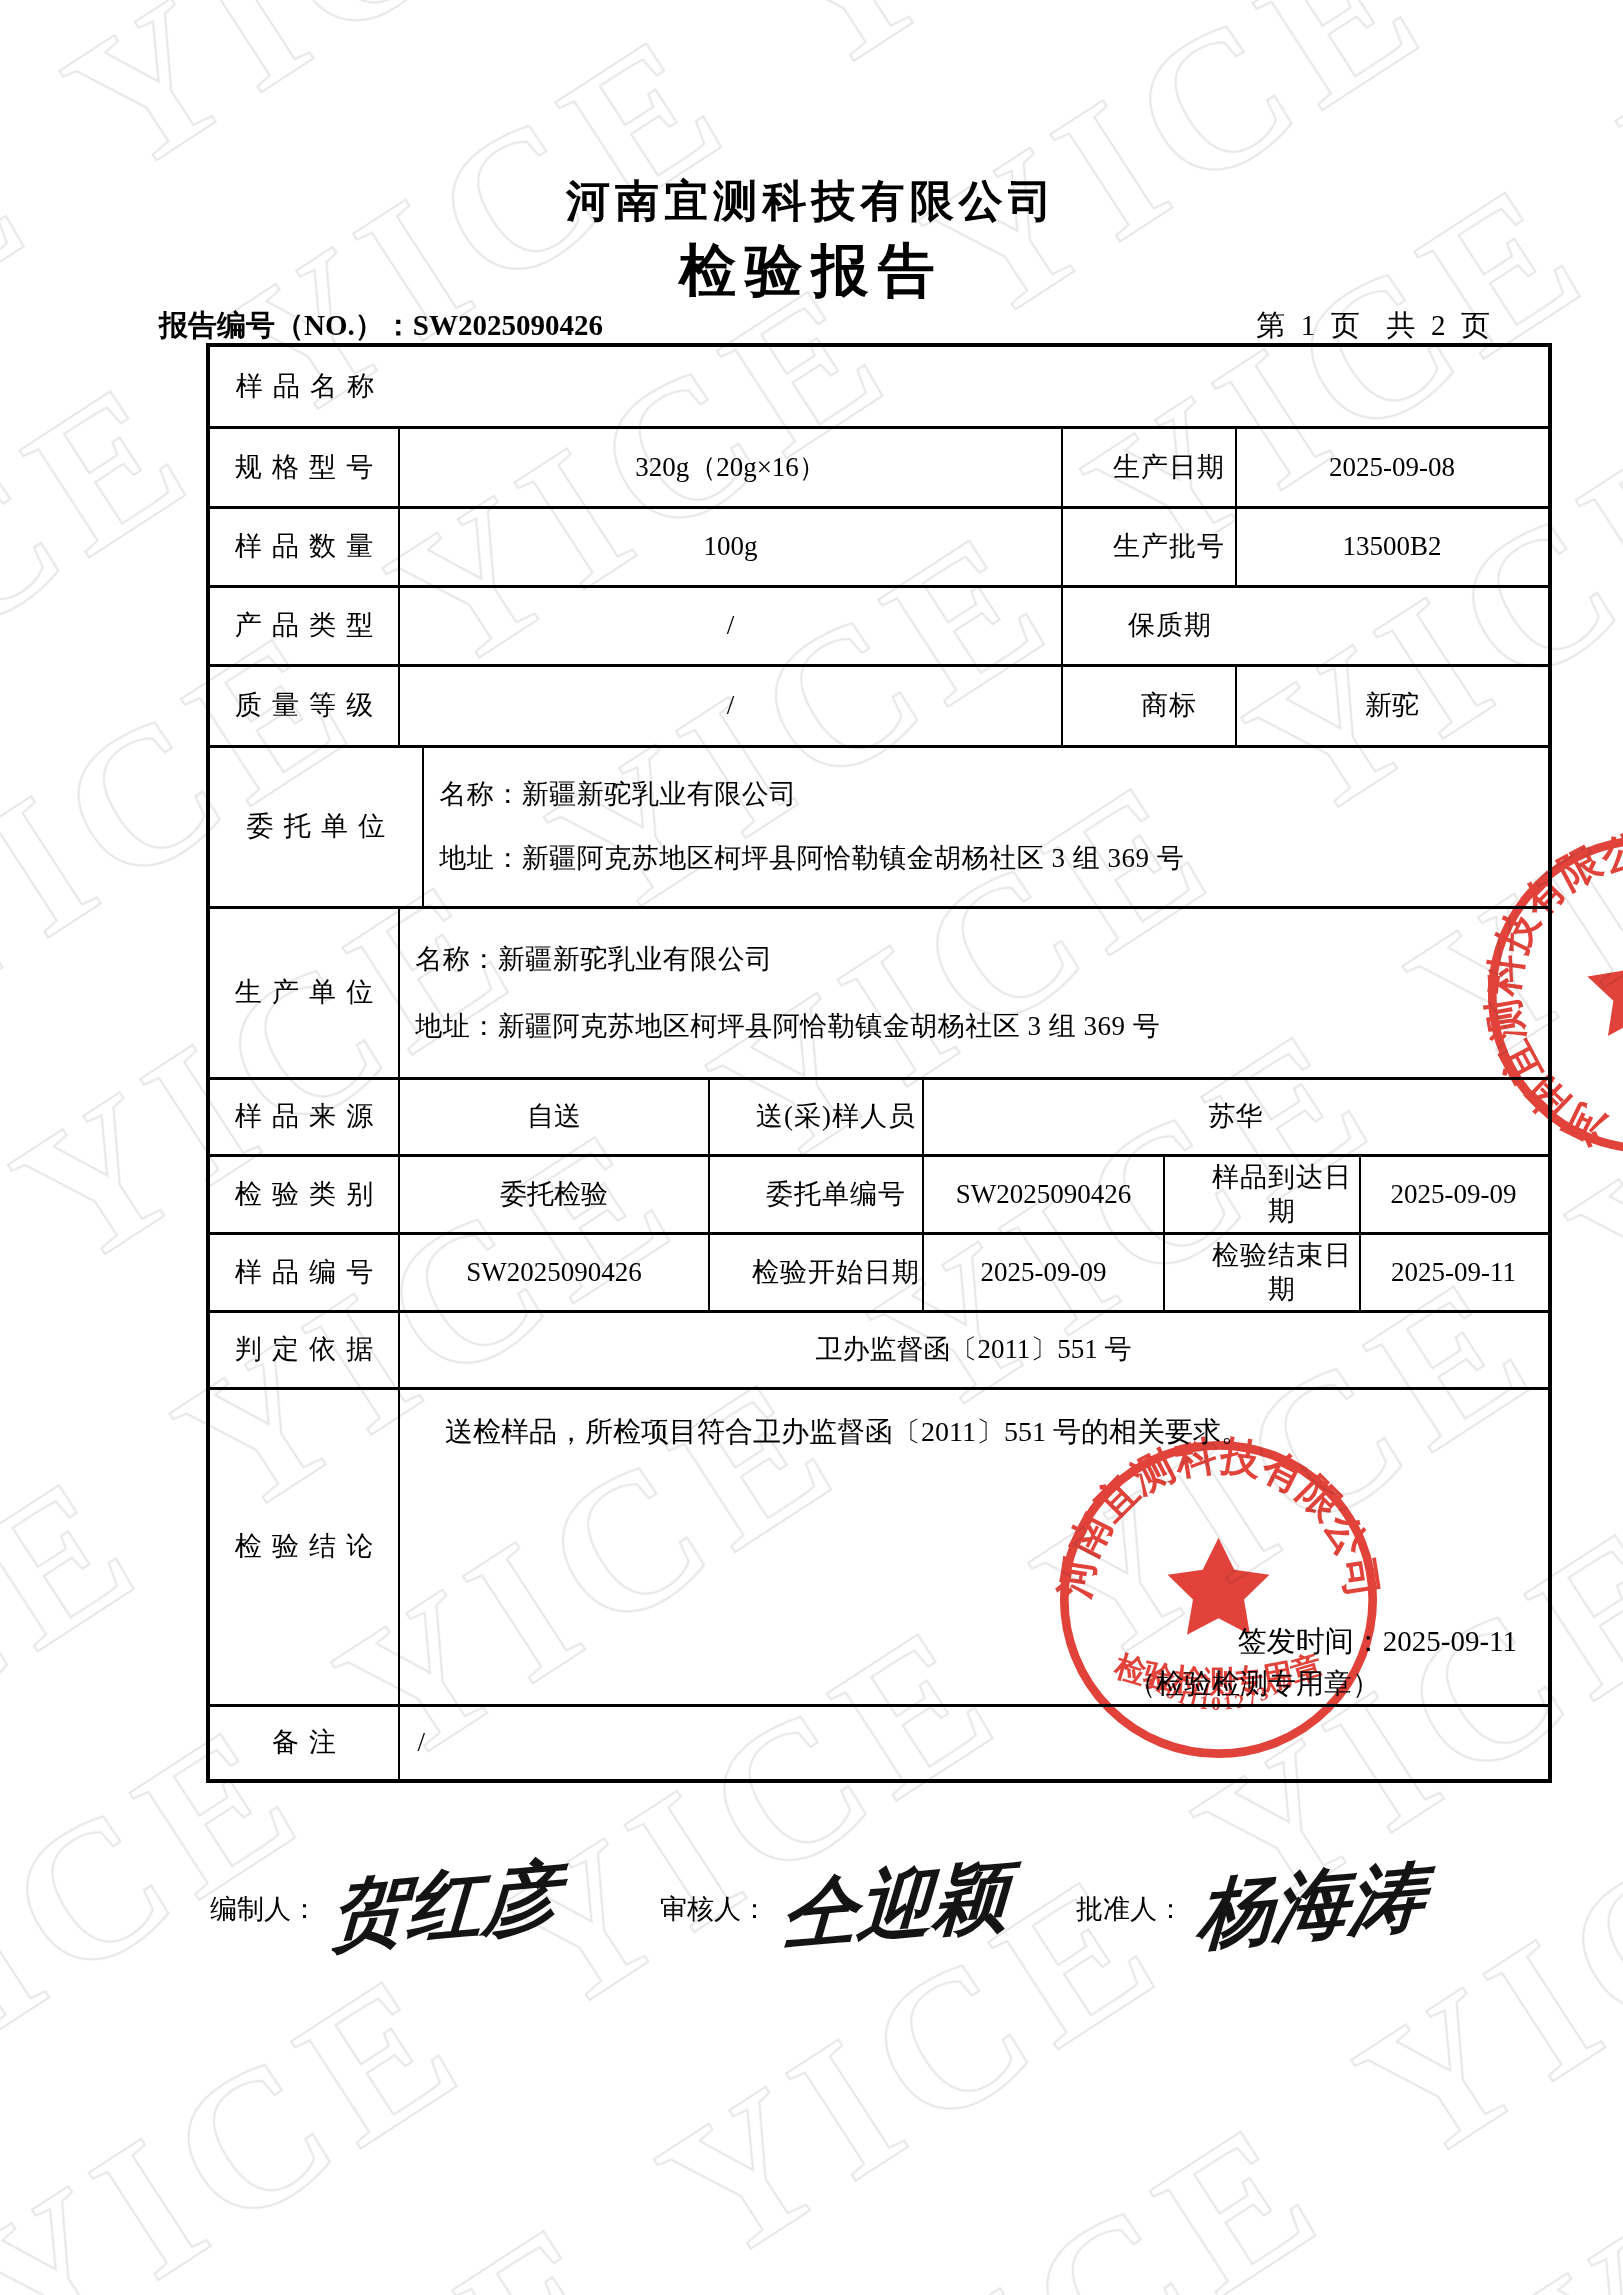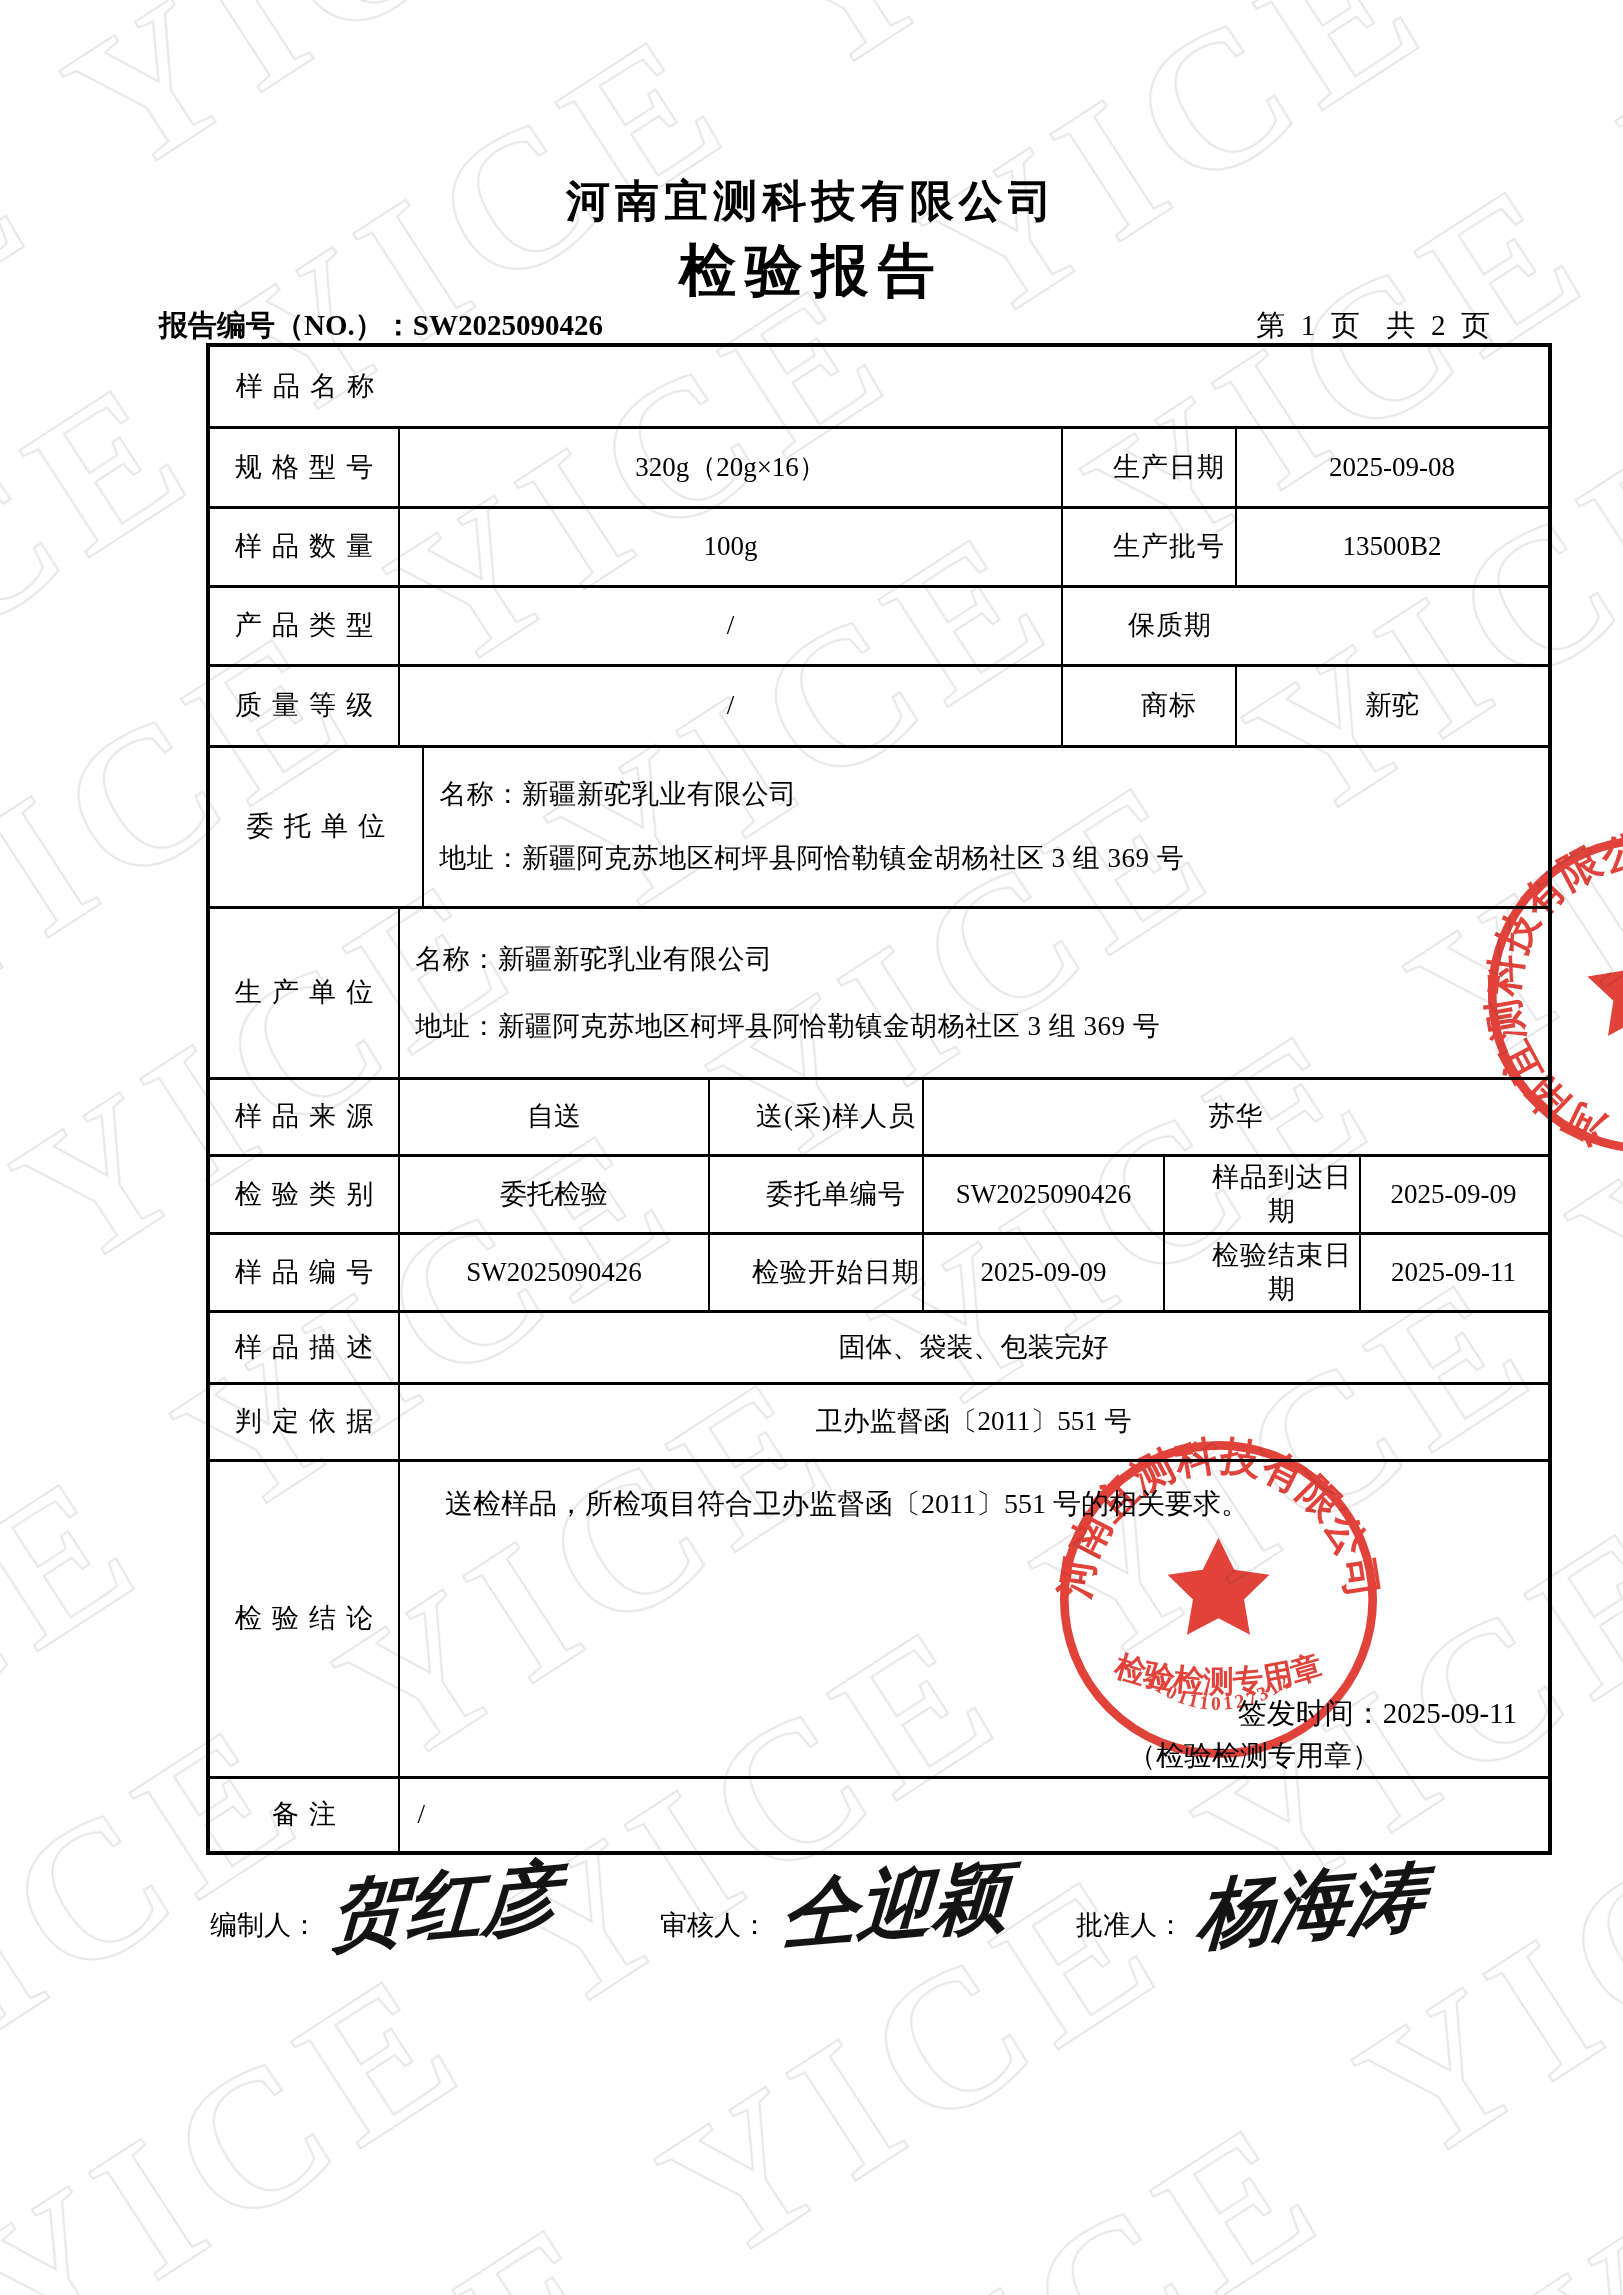--- a/index.html
+++ b/index.html
@@ -67,21 +67,21 @@
   }
   .stamp-note{
     position:absolute;right:167px;top:276px;font-size:28px;white-space:pre;
   }
   .slash-left{justify-content:flex-start;padding-left:17.4px;}
   
   .seal{position:absolute;z-index:5;mix-blend-mode:multiply;opacity:.94;}
   #seal-main{left:1050px;top:1431px;}
   #seal-edge{left:1478px;top:826px;transform:rotate(-73deg);}
   
-  .sig-group{position:absolute;top:1855px;display:flex;z-index:3;align-items:center;}
+  .sig-group{position:absolute;top:1855px;display:flex;z-index:3;}
   #sig-g1{left:210px;}
   #sig-g2{left:660px;}
   #sig-g3{left:1076px;}
   .sig-label{font-size:27px;padding-top:36px;white-space:pre;}
   .signature{
     font-size:76px;font-weight:600;margin-left:13.3px;
     transform:rotate(-5deg) skewX(-8deg);
     font-style:italic;white-space:pre;color:#141414;
   }
 </style>
@@ -171,24 +171,20 @@
 
     <div class="trow" style="height:78px">
       <div class="cell lbl" style="width:190px">样品编号</div>
       <div class="cell" style="width:310px">SW2025090426</div>
       <div class="cell lbl2" style="width:214px">检验开始日期</div>
       <div class="cell" style="width:241px">2025-09-09</div>
       <div class="cell lbl2" style="width:196px">检验结束日期</div>
       <div class="cell" style="width:185px">2025-09-11</div>
     </div>
 
-    <div class="trow" style="height:72px">
-      <div class="cell lbl" style="width:190px">样品描述</div>
-      <div class="cell" style="width:1147px">固体、袋装、包装完好</div>
-    </div>
 
     <div class="trow" style="height:77px">
       <div class="cell lbl" style="width:190px">判定依据</div>
       <div class="cell" style="width:1147px">卫办监督函〔2011〕551 号</div>
     </div>
 
     <div class="trow" style="height:317px">
       <div class="cell lbl" style="width:190px">检验结论</div>
       <div class="cell conc-cell" style="width:1147px">
         <div class="conc-text">送检样品，所检项目符合卫办监督函〔2011〕551 号的相关要求。</div>

